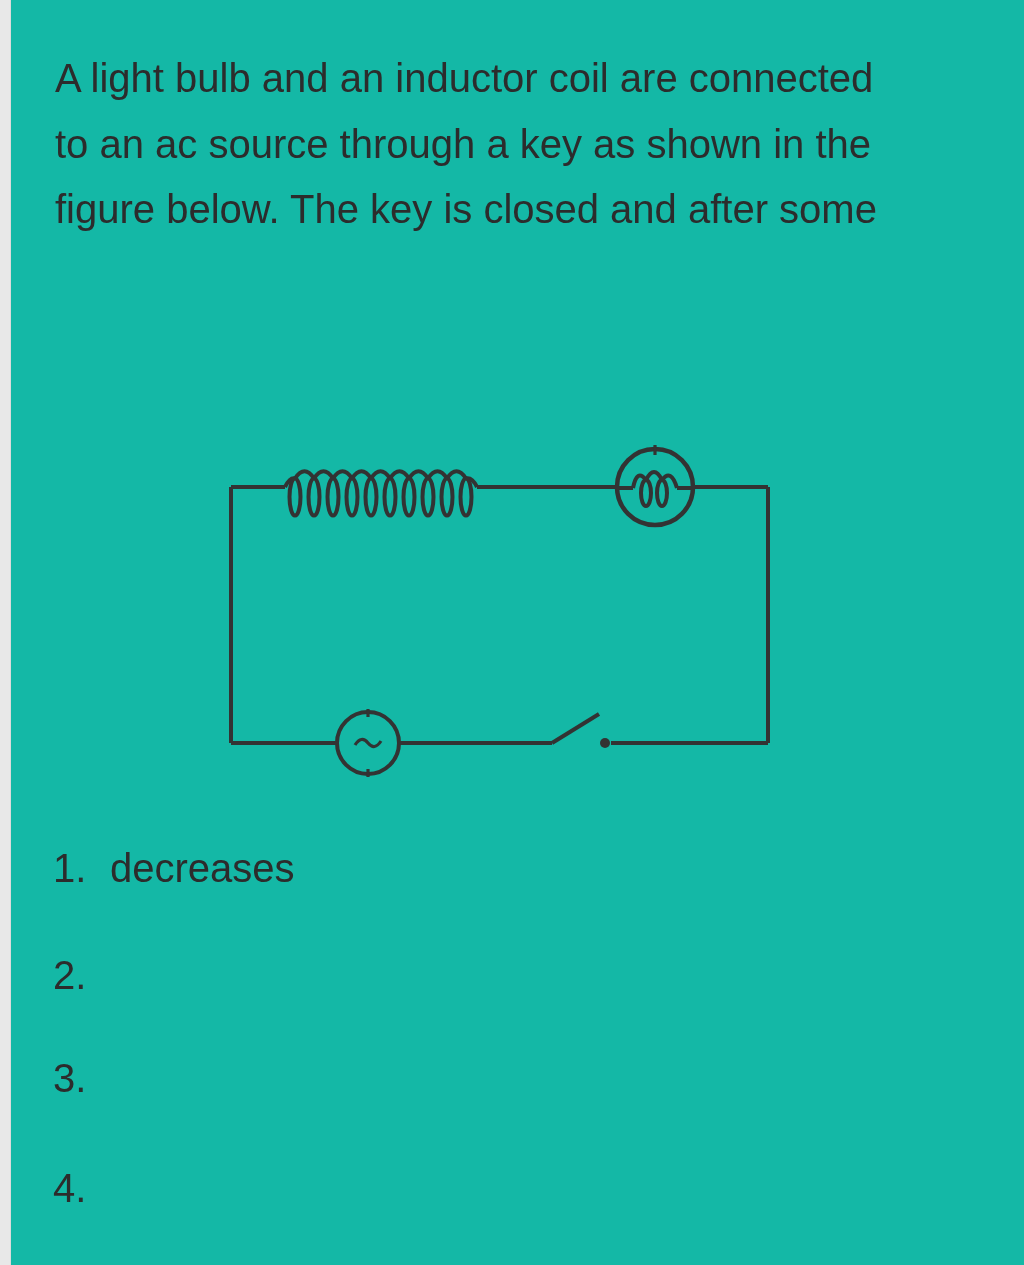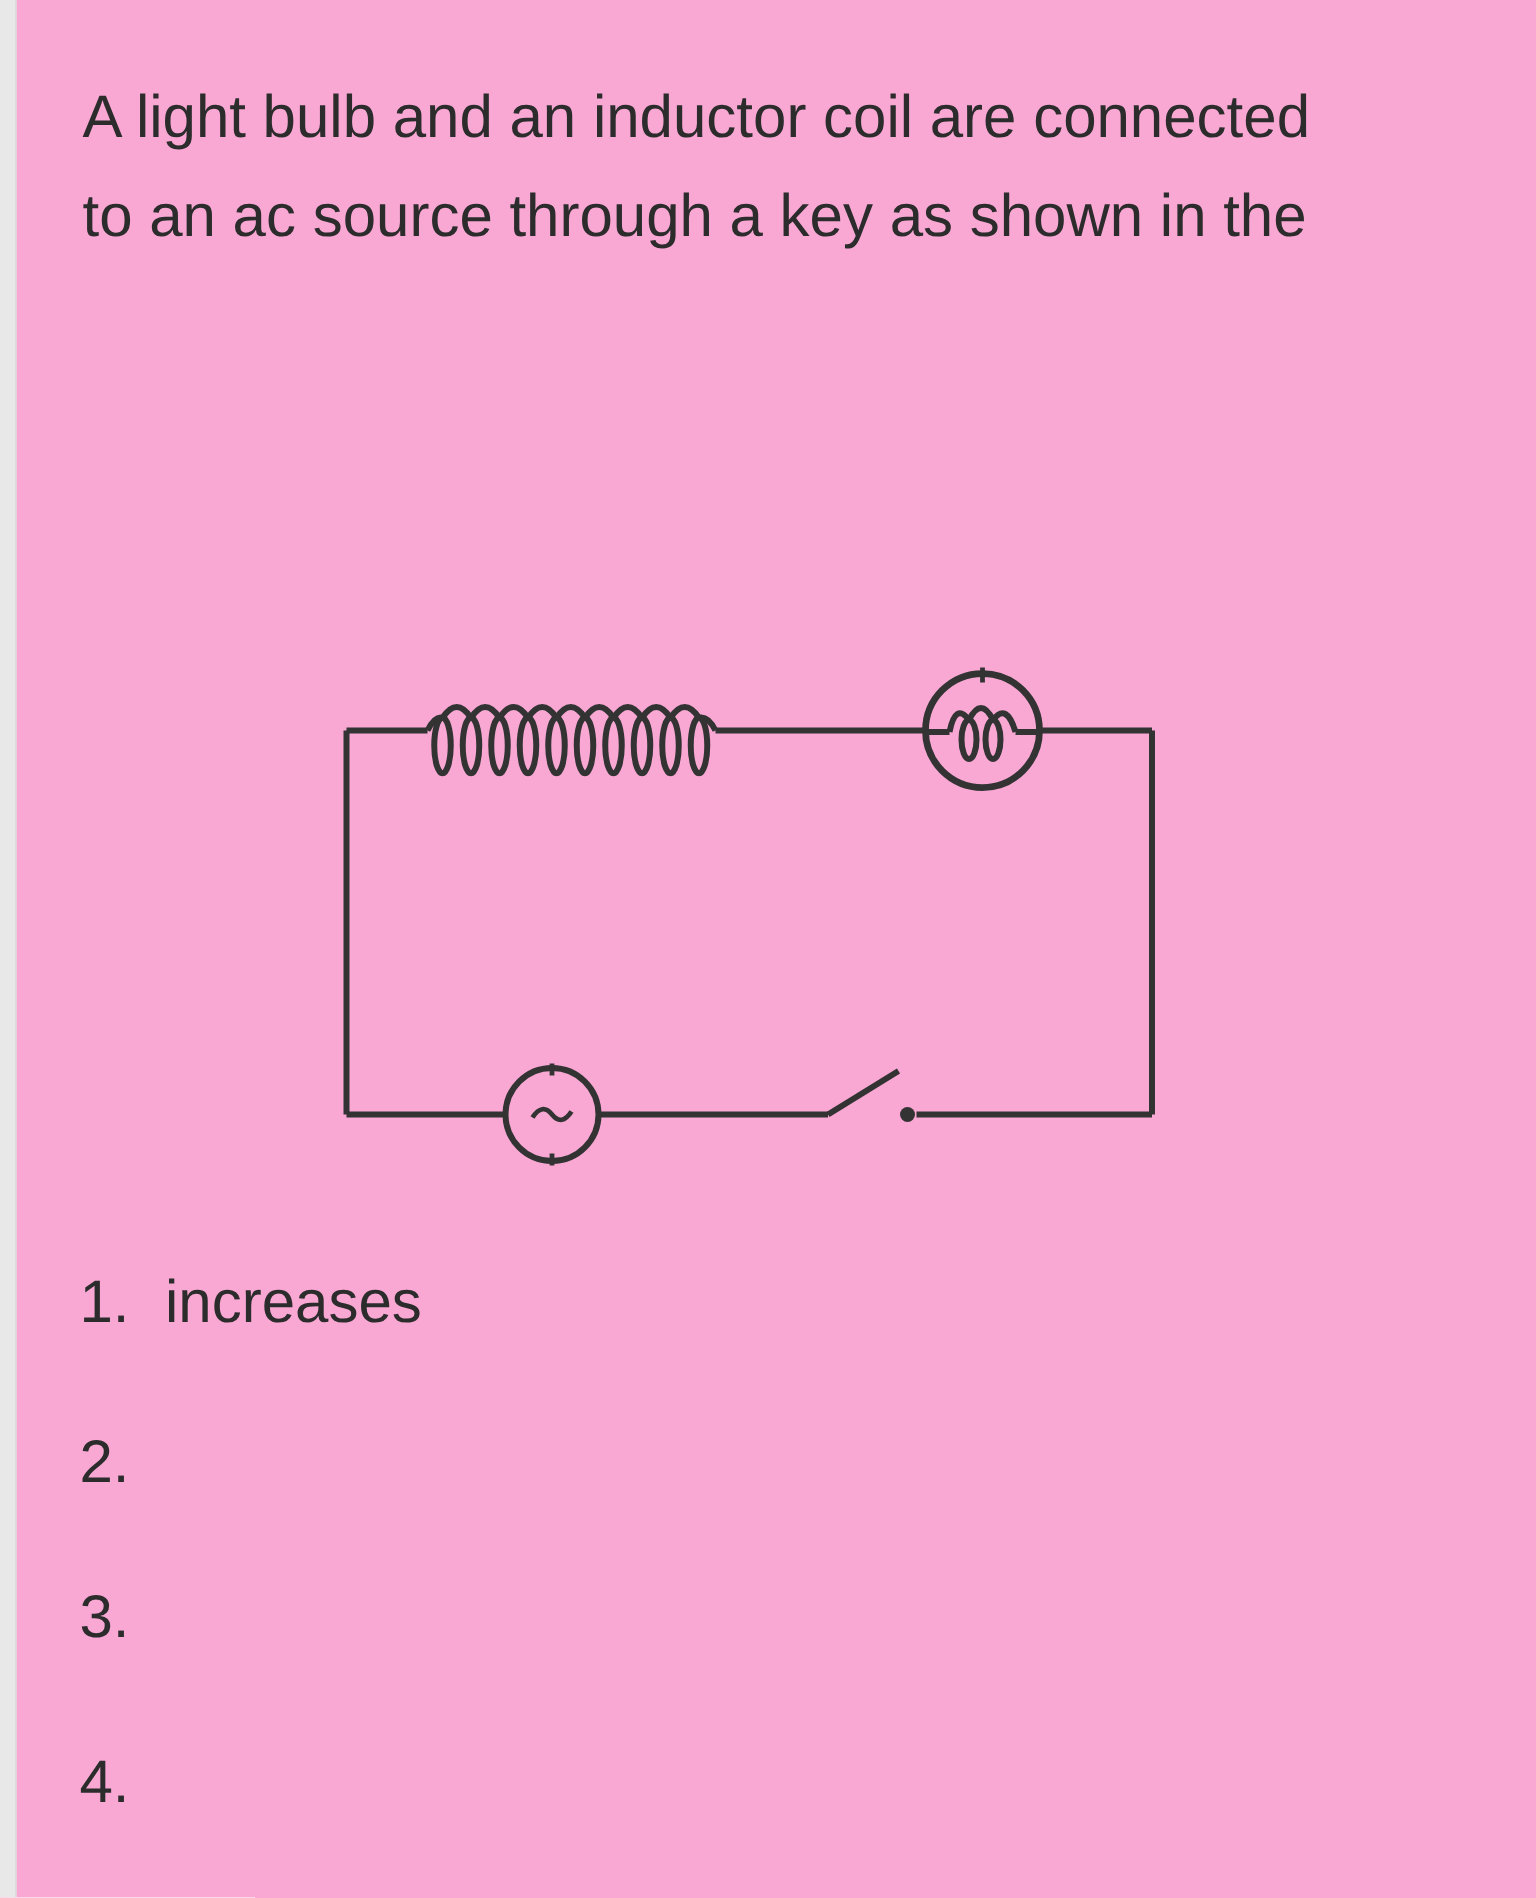--- a/index.html
+++ b/index.html
@@ -4,21 +4,21 @@
 <style>
   html, body {
     margin: 0;
     padding: 0;
     background: #fdfdfd;
   }
   .page {
     position: relative;
     width: 1024px;
     height: 1265px;
-    background: #f9a8d4;
+    background: #14b8a6;
     overflow: hidden;
     font-family: "Liberation Sans", sans-serif;
     color: #2c2c2c;
   }
   .left-strip {
     position: absolute;
     left: 0; top: 0;
     width: 10px; height: 1265px;
     background: #e8e8e8;
     border-right: 1px solid #dcdcdc;
@@ -87,20 +87,21 @@
 </head>
 <body>
 
 <div class="page">
 
   <div class="left-strip"></div>
 
   <div class="question">
     <div class="qline">A light bulb and an inductor coil are connected</div>
     <div class="qline">to an ac source through a key as shown in the</div>
+    <div class="qline">figure below. The key is closed and after some</div>
   </div>
 
   <div class="figure">
     <svg width="560" height="350" viewBox="0 0 560 350">
 
       <g>
 
         <path class="wire" d="M 6 57 L 60 57"></path>
 
         <path class="wire" d="M 252 57 L 392 57"></path>
@@ -165,21 +166,21 @@
         <path class="wire" d="M 327 313 L 374 284"></path>
         <circle class="dotfill" cx="380" cy="313" r="5"></circle>
       </g>
 
     </svg>
   </div>
 
   <div class="options">
     <div class="option-row opt-1">
       <span class="num">1.</span>
-      <span class="lbl">increases</span>
+      <span class="lbl">decreases</span>
     </div>
     <div class="option-row opt-2">
       <span class="num">2.</span>
     </div>
     <div class="option-row opt-3">
       <span class="num">3.</span>
     </div>
     <div class="option-row opt-4">
       <span class="num">4.</span>
     </div>

